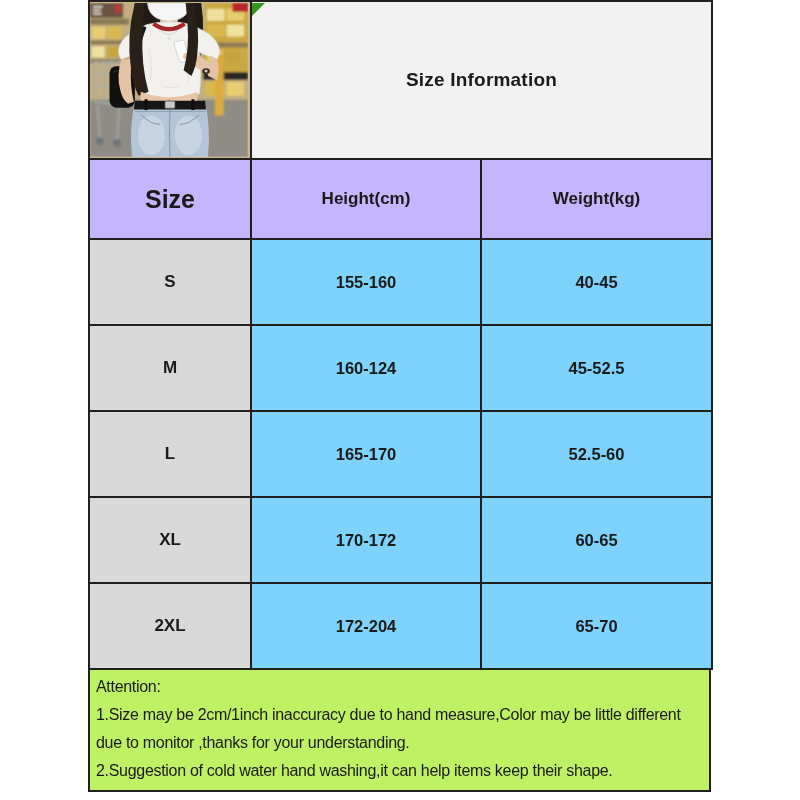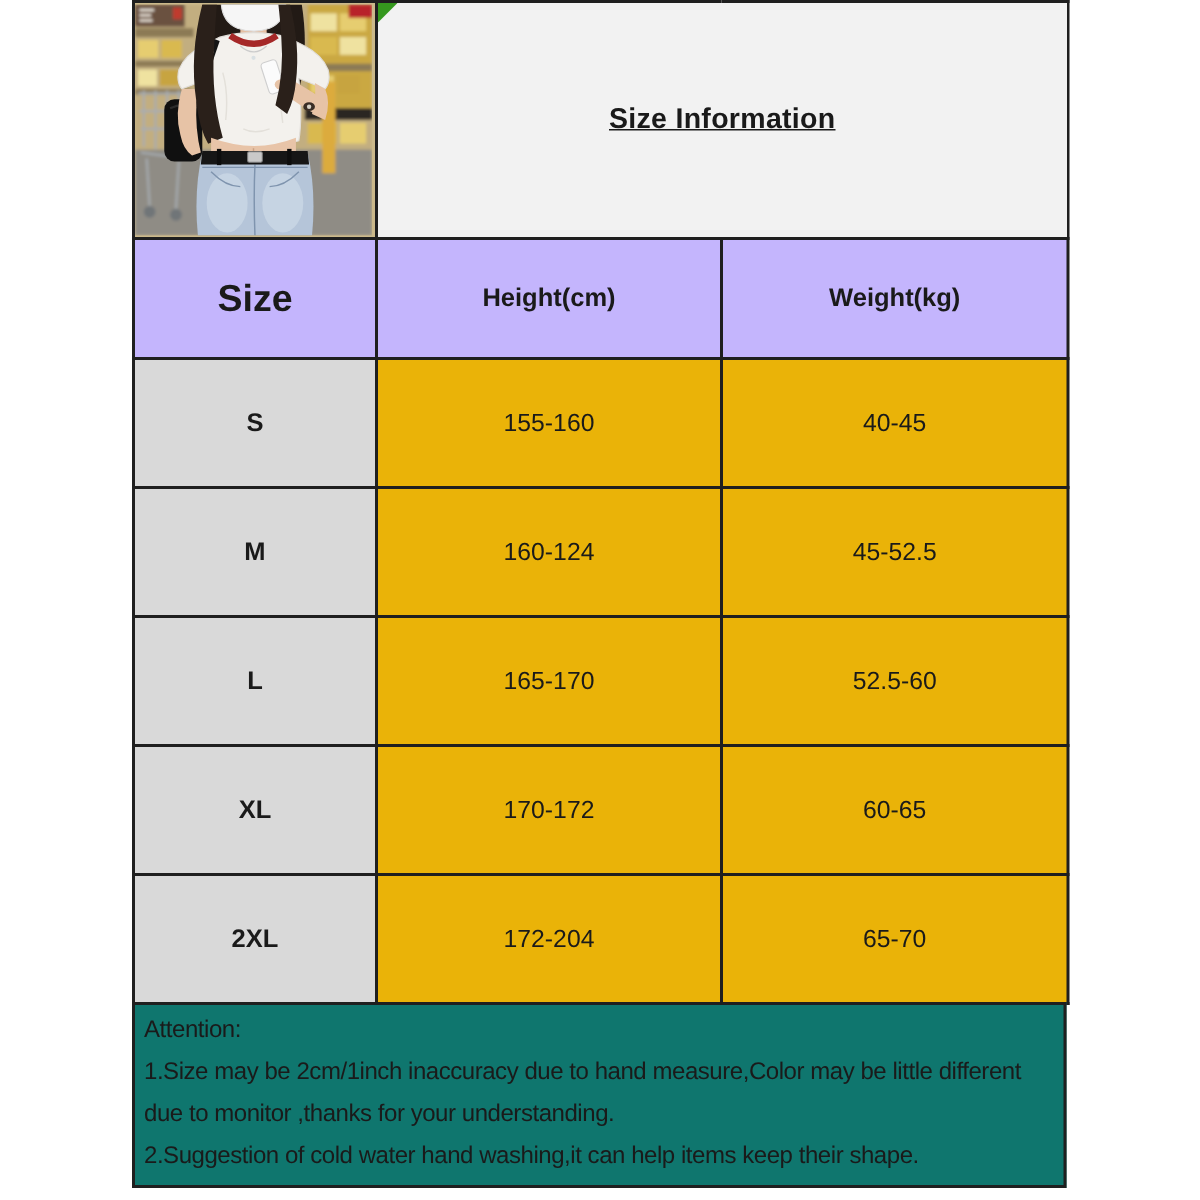--- a/index.html
+++ b/index.html
@@ -8,28 +8,28 @@
   table.size-table{border-collapse:collapse;table-layout:fixed;width:623px;}
   table.size-table td,table.size-table th{border:2px solid #1f1f1f;padding:0;text-align:center;vertical-align:middle;}
   col.c-size{width:162px;}
   col.c-height{width:230px;}
   col.c-weight{width:231px;}
   tr.top-row{height:158px;}
   tr.head-row{height:80px;}
   tr.data-row{height:86px;}
   td.photo-cell{background:#cbb98b;overflow:hidden;}
   td.photo-cell svg{display:block;}
-  td.info-cell{background:#f2f2f2;position:relative;text-decoration:underline;}
+  td.info-cell{background:#f2f2f2;position:relative;}
   .info-title{font-size:19px;font-weight:bold;letter-spacing:.2px;}
   .corner-marker{position:absolute;top:0;left:0;width:13px;height:13px;}
   th.col-head{background:#c4b5fd;font-size:17px;font-weight:bold;}
   th.col-head.size-head{font-size:25px;}
   td.size-cell{background:#d9d9d9;font-size:17px;font-weight:bold;}
-  td.val-cell{background:#eab308;font-size:16.5px;font-weight:normal;}
-  .attention-box{box-sizing:border-box;width:623px;height:124px;margin-top:-2px;border:2px solid #1f1f1f;background:#0f766e;padding:3px 6px;font-size:16px;line-height:28px;letter-spacing:-0.3px;}
+  td.val-cell{background:#7dd3fc;font-size:16.5px;font-weight:bold;}
+  .attention-box{box-sizing:border-box;width:623px;height:124px;margin-top:-2px;border:2px solid #1f1f1f;background:#bef264;padding:3px 6px;font-size:16px;line-height:28px;letter-spacing:-0.3px;}
   .attention-box div{white-space:normal;}
 </style>
 </head>
 <body>
 
 <div class="sheet">
   <table class="size-table">
     <colgroup>
         <col class="c-size">
         <col class="c-height">

